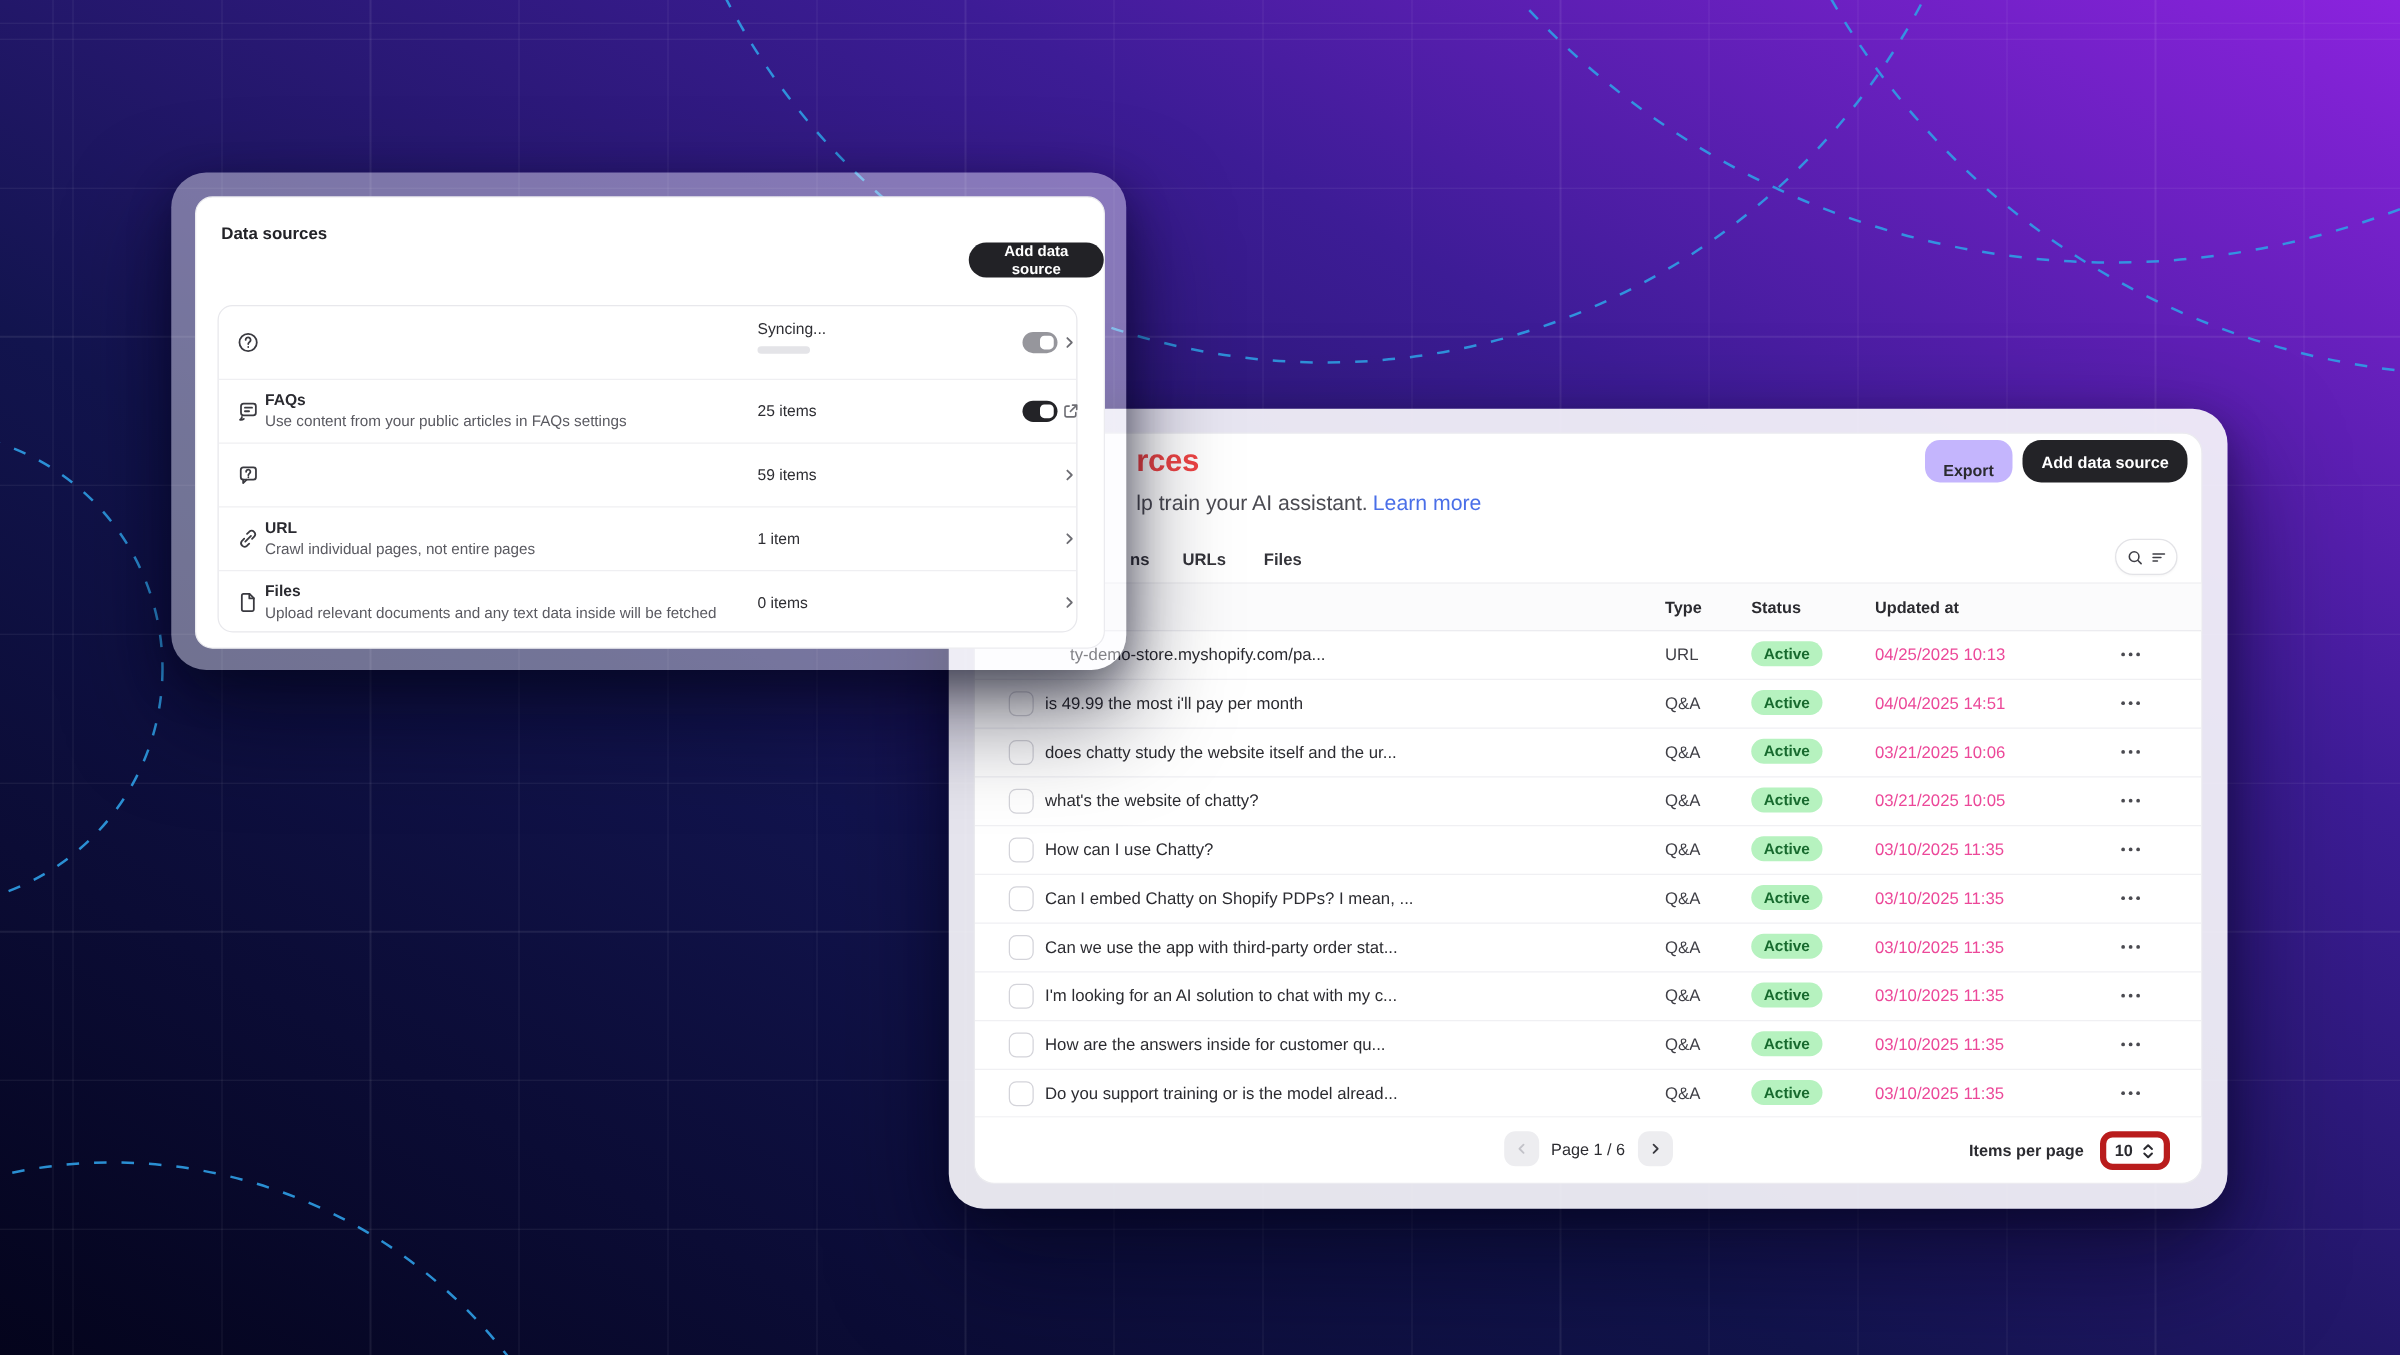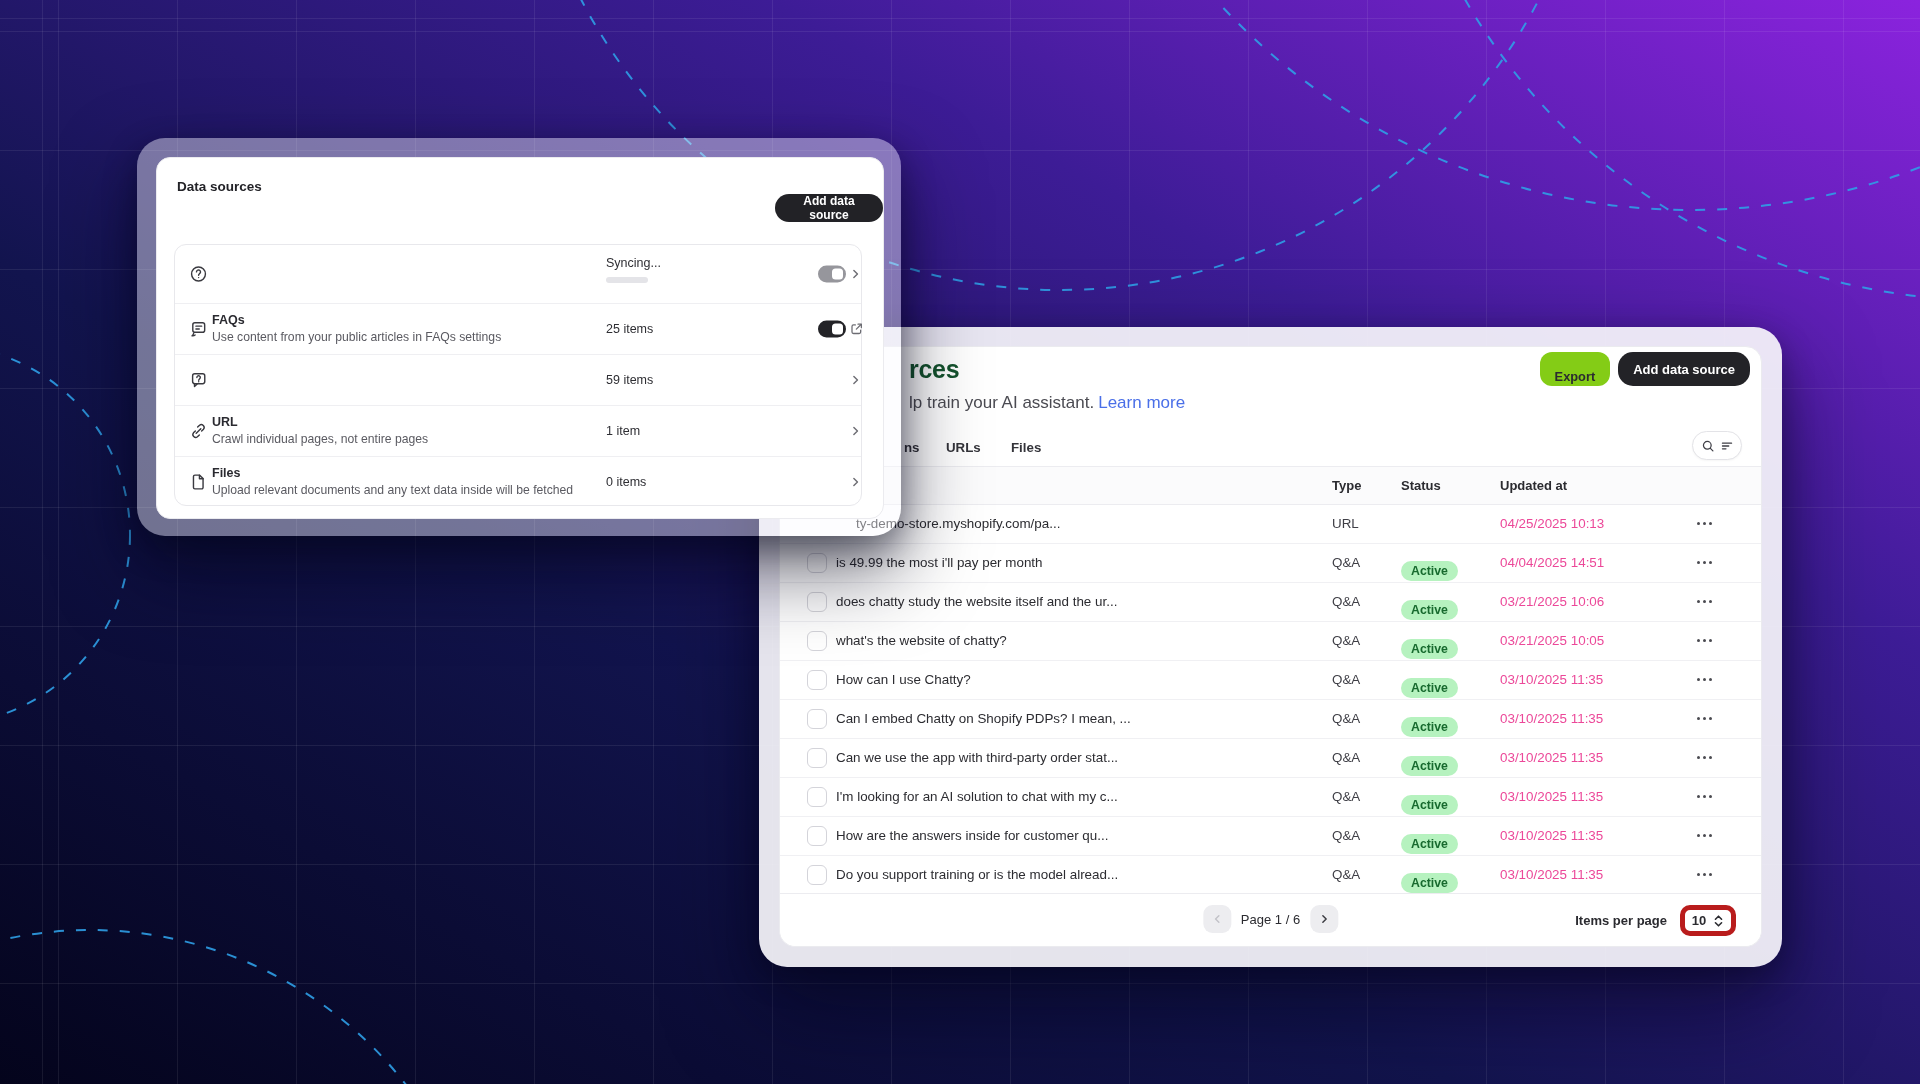--- a/index.html
+++ b/index.html
@@ -21,46 +21,46 @@
   .toggle.dark { background:#232327; }
   .dots { display:flex; gap:3px; align-items:center; cursor:pointer; }
   .dots i { width:3px; height:3px; border-radius:50%; background:#4a4a50; }
 
   
   .cardB-frame { position:absolute; left:759px; top:327px; width:1023px; height:640px;
     background:rgba(247,246,251,0.92); border-radius:28px;
     box-shadow:0 40px 90px rgba(3,4,24,0.55), 0 10px 30px rgba(3,4,24,0.35); }
   .cardB { position:absolute; left:779px; top:346px; width:983px; height:601px;
     background:#fff; border-radius:16px; border:1px solid #ebebef; }
-  .cardB .title { position:absolute; left:129px; top:8px; font-size:25px; font-weight:800; color:#14532d; letter-spacing:-0.3px; }
+  .cardB .title { position:absolute; left:129px; top:8px; font-size:25px; font-weight:800; color:#ef4444; letter-spacing:-0.3px; }
   .cardB .subtitle { position:absolute; left:129px; top:46px; font-size:17px; color:#4b4b52; }
   .cardB .subtitle a { color:#4a6fe8; text-decoration:none; margin-left:4px; }
   .hdr-actions { position:absolute; right:11px; top:5px; display:flex; gap:8px; align-items:center; }
-  .btn-gray { height:31px; padding:17px 15px; background:#84cc16; border:none; border-radius:12px;
+  .btn-gray { height:31px; padding:17px 15px; background:#c4b5fd; border:none; border-radius:12px;
     font-family:inherit; font-size:12.8px; font-weight:600; color:#2b2b30; cursor:pointer; }
   .btn-dark { height:34px; padding:0 15px; background:#232327; border:none; border-radius:15px;
     font-family:inherit; font-size:13px; font-weight:700; color:#fff; cursor:pointer; }
   .tab { position:absolute; top:93px; font-size:13.3px; font-weight:600; color:#34343a; cursor:pointer; }
   .tab-0 { left:124px; } .tab-1 { left:166px; } .tab-2 { left:231px; }
   .tabs-border { position:absolute; left:0; top:119px; width:100%; height:1px; background:#ececf0; }
   .search-pill { position:absolute; left:912px; top:84px; width:50px; height:29px; border:1px solid #e3e3e7;
     background:#fff; border-radius:15px; display:flex; align-items:center; justify-content:center; gap:5px; cursor:pointer;
     box-shadow:0 1px 2px rgba(0,0,0,0.04); }
   .thead { position:absolute; left:0; top:120px; width:100%; height:38px; background:#fbfbfc; border-bottom:1px solid #ececf0; }
   .thead span { position:absolute; top:11px; font-size:13px; font-weight:600; color:#2b2b30; }
   .col-type { left:552px; } .col-status { left:621px; } .col-updated { left:720px; }
   .tbody { position:absolute; left:0; top:158px; width:100%; }
   .trow { position:relative; height:39px; border-bottom:1px solid #f0f0f3; cursor:pointer; }
   .trow .cb { position:absolute; left:27px; top:9px; width:20px; height:20px; border:1.5px solid #d4d4da;
     border-radius:6px; background:#fff; cursor:pointer; }
   .trow .name { position:absolute; left:56px; top:11px; font-size:13.4px; color:#2c2c31; white-space:nowrap; }
   .trow.no-cb .name { left:76px; }
   .trow .type { position:absolute; left:552px; top:11px; font-size:13.4px; color:#3f3f46; }
   .trow .badge { position:absolute; left:621px; top:8px; padding:3px 10px; background:#b6f2bf; color:#176a2e;
-    border-radius:999px; font-size:12.3px; font-weight:600;margin-top:48px; }
+    border-radius:999px; font-size:12.3px; font-weight:600; }
   .trow .date { position:absolute; left:720px; top:11px; font-size:13.4px; color:#ec4899; }
   .trow .dots { position:absolute; left:917px; top:17px; }
   .tfoot { position:absolute; left:0; bottom:0; width:100%; height:53px; border-top:1px solid #ececf0;
     border-radius:0 0 16px 16px; background:#fff; }
   .pager { position:absolute; left:50%; top:11px; transform:translateX(-50%); display:flex; align-items:center; gap:10px; }
   .pg-btn { width:28px; height:28px; border:none; border-radius:9px; background:#ededf0; display:flex;
     align-items:center; justify-content:center; cursor:pointer; }
   .pg-label { font-size:13px; color:#2b2b30; }
   .ipp { position:absolute; right:25px; top:11px; display:flex; align-items:center; gap:13px; }
   .ipp-label { font-size:13px; font-weight:600; color:#2b2b30; }

